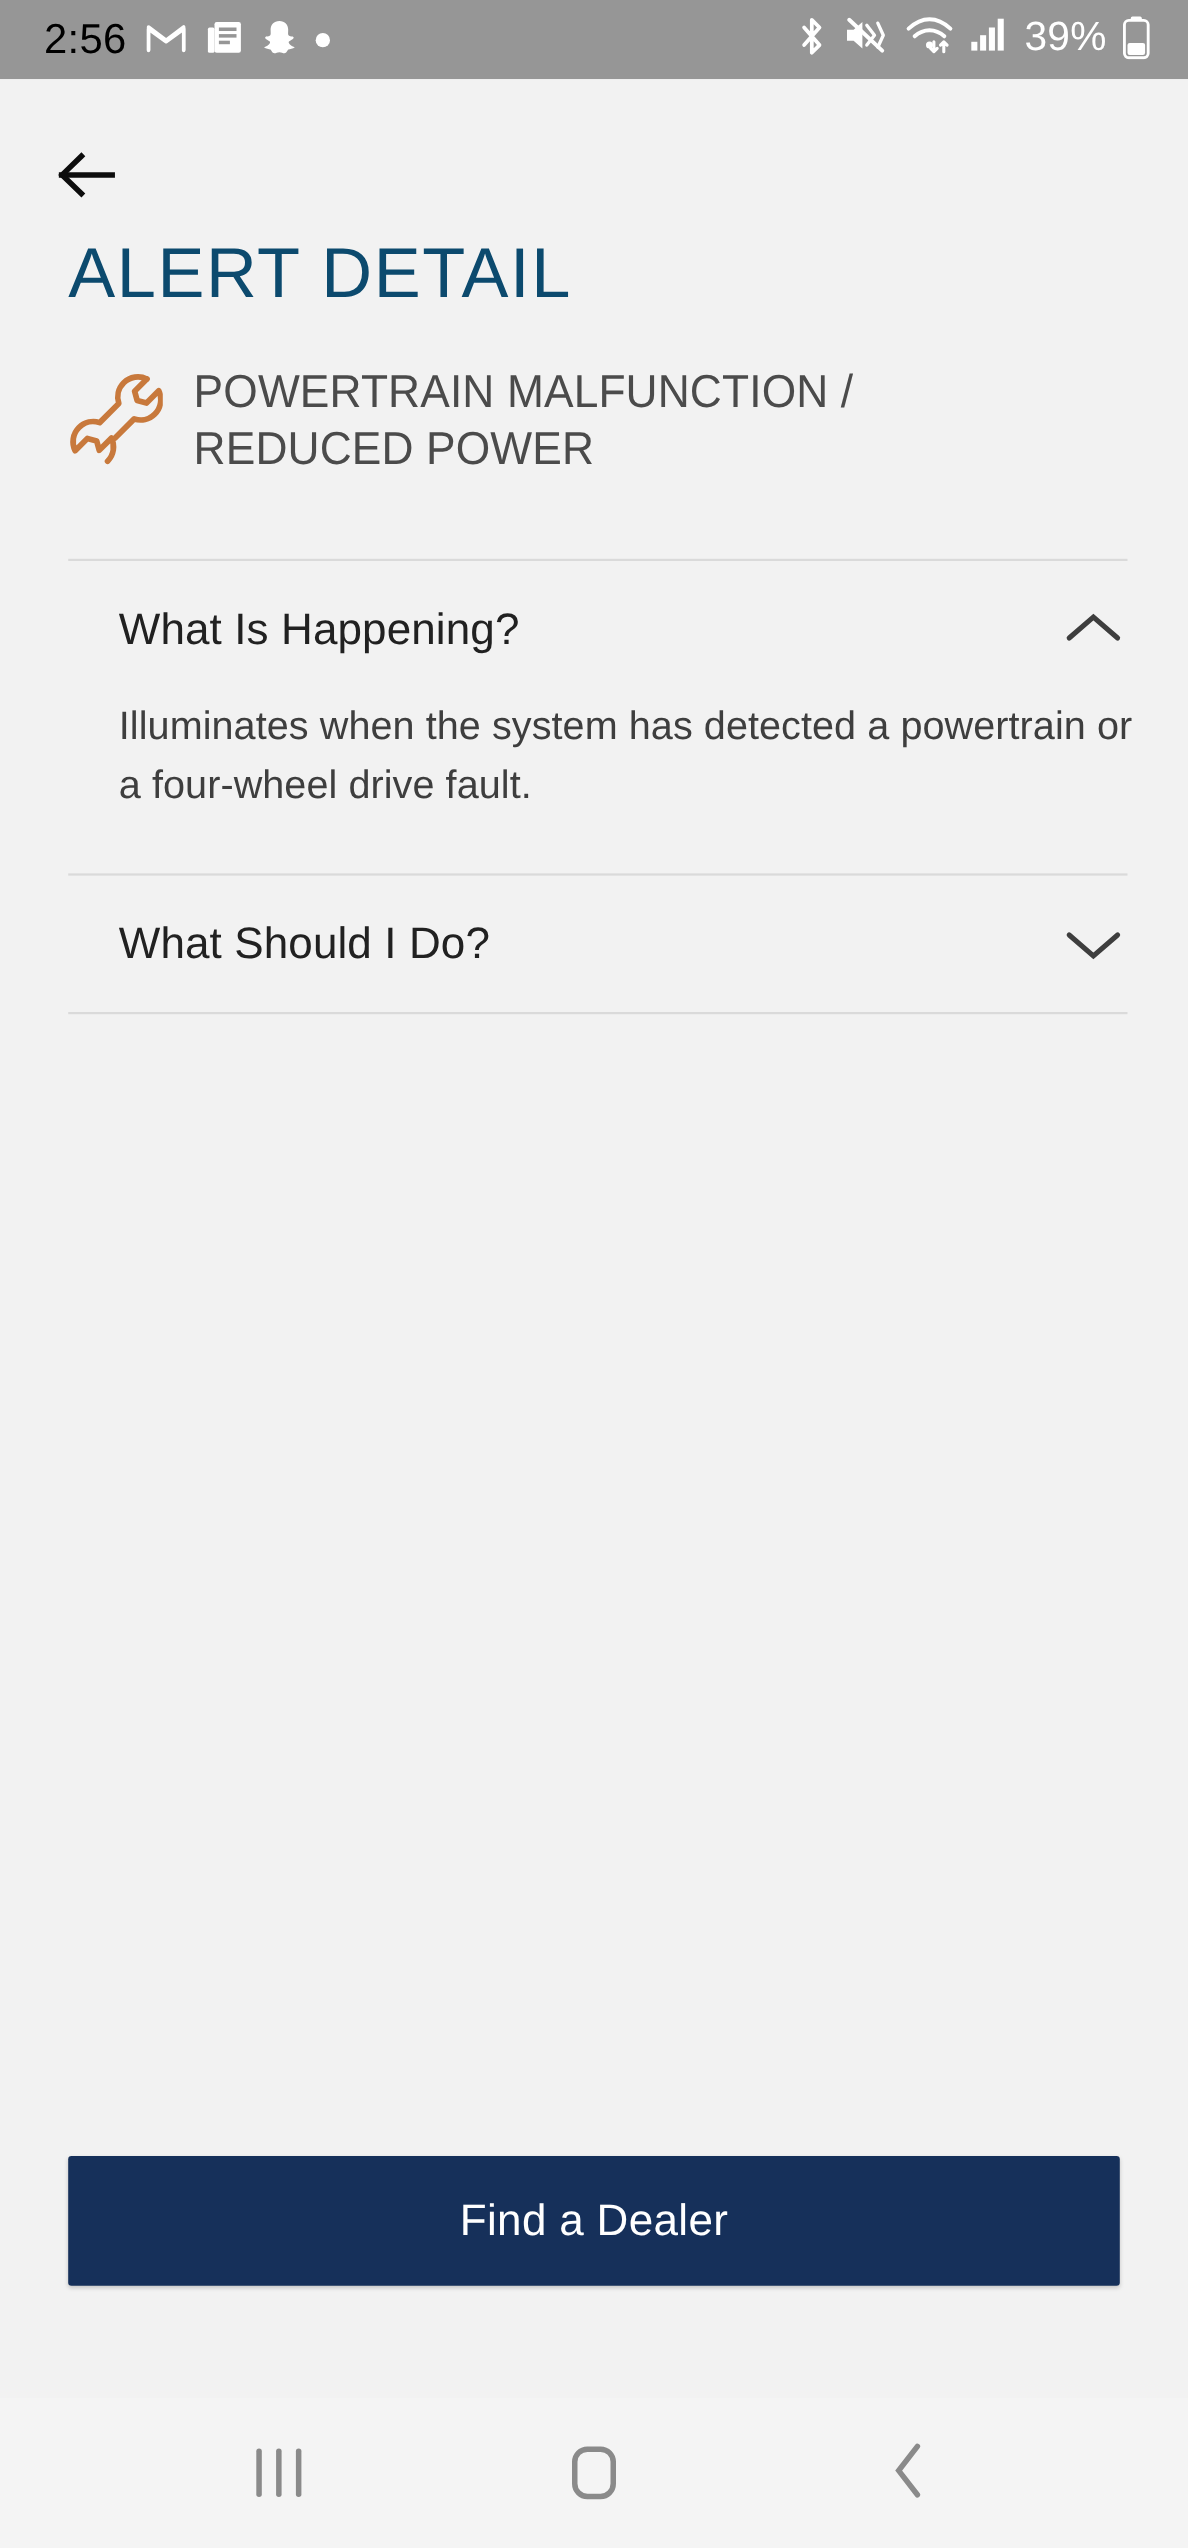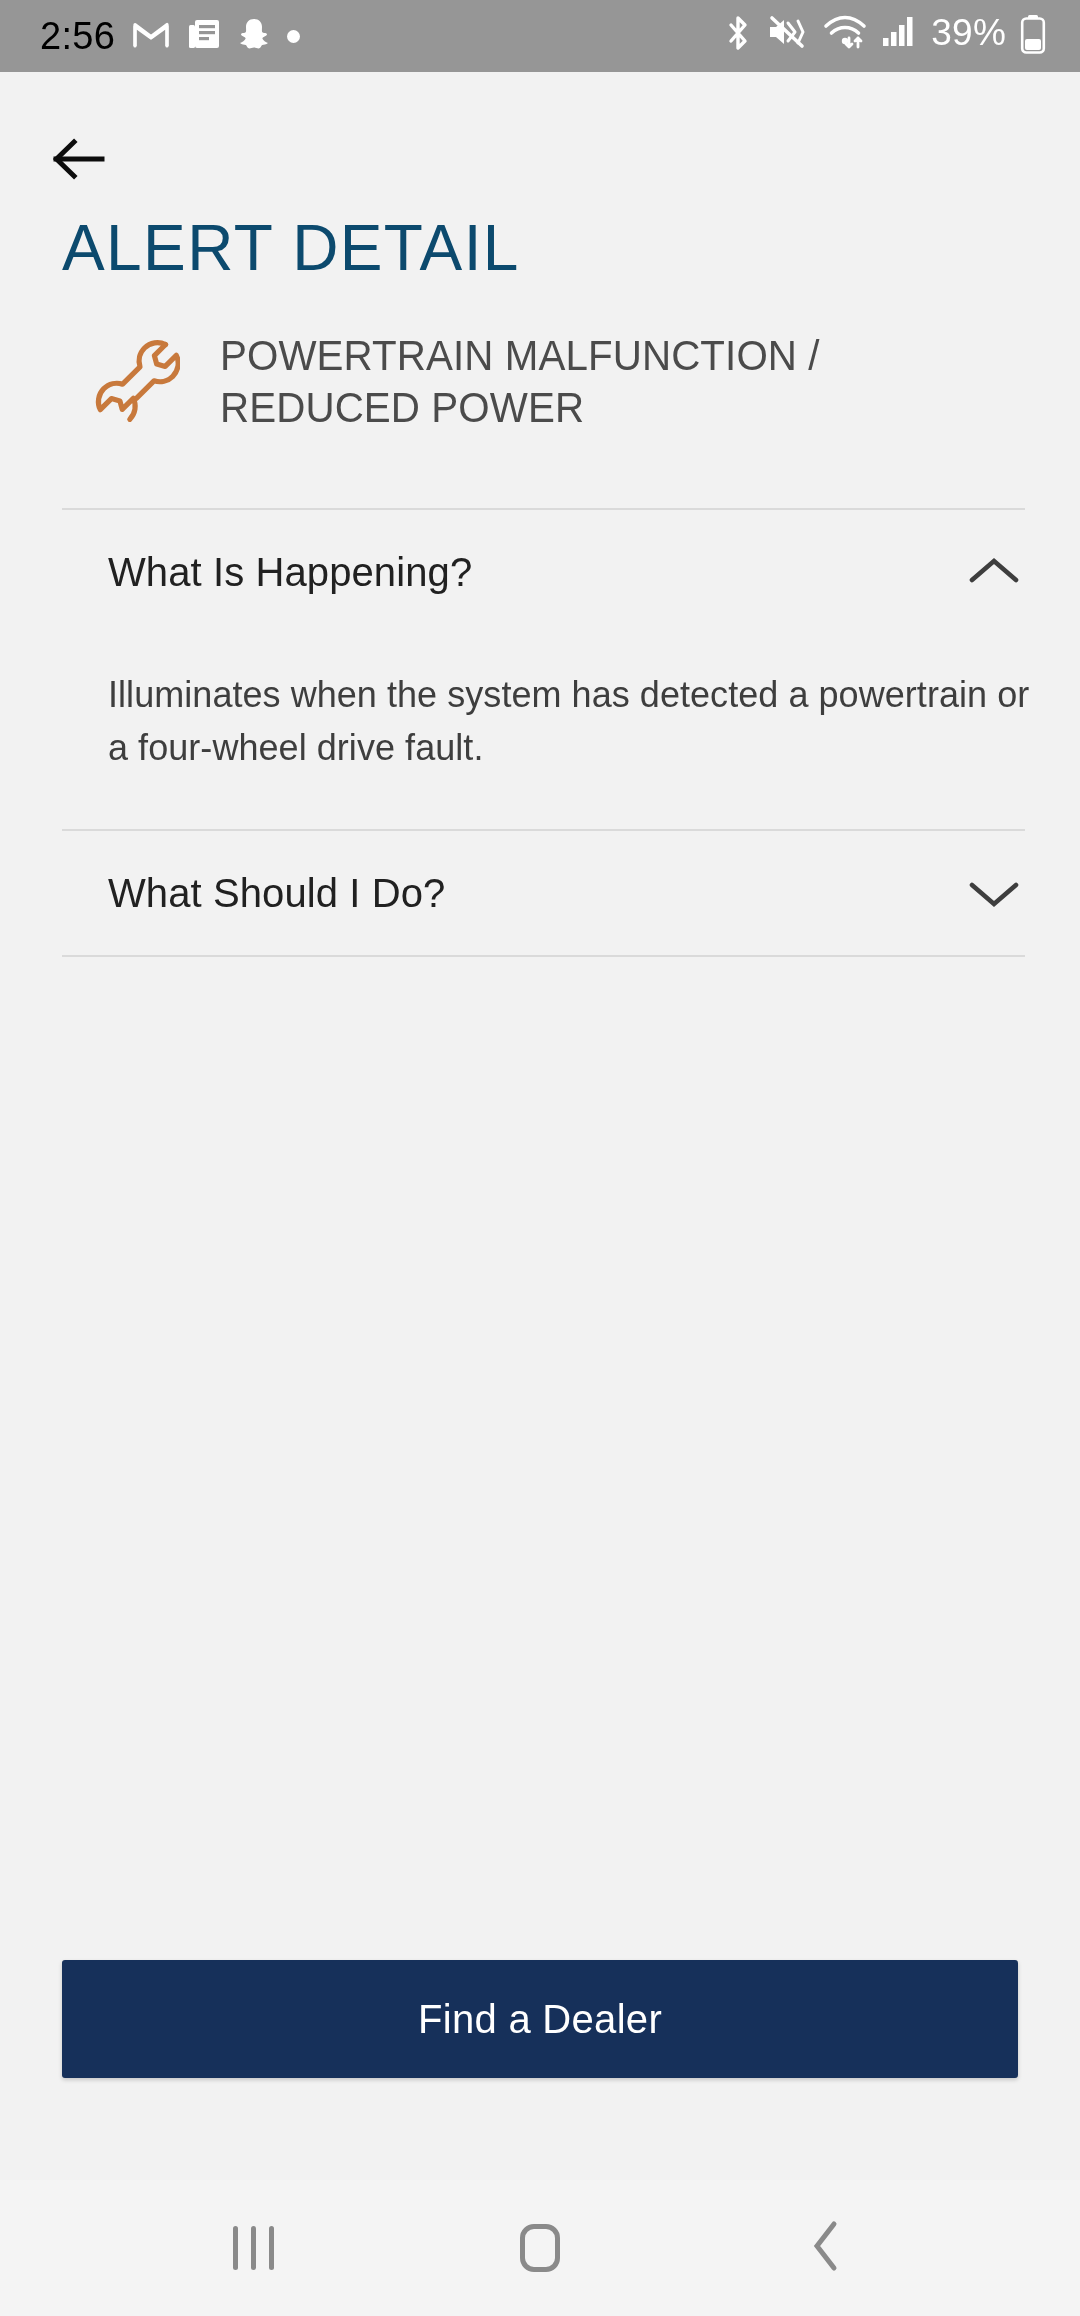--- a/index.html
+++ b/index.html
@@ -105,24 +105,24 @@
     margin: 56px 0 0 64px;
     font-size: 31px;
     color: #6e6e6e;
     font-weight: 400;
     letter-spacing: 0.2px;
     line-height: 1;
   }
 
   .alert-row {
     margin: 50px 0 0 0;
-    padding: 0 62px 0 92px;
+    padding: 0 62px 0 60px;
     display: flex;
     align-items: flex-start;
-    gap: 40px;
+    gap: 28px;
   }
   .alert-icon {
     flex: 0 0 auto;
     width: 88px;
     height: 92px;
     margin-top: 4px;
   }
   .alert-title {
     flex: 1 1 auto;
     font-size: 42px;
@@ -158,21 +158,20 @@
     line-height: 1;
   }
   .chevron {
     width: 56px;
     height: 40px;
     flex: 0 0 auto;
   }
 
   .accordion-body {
     padding: 0 30px 0 108px;
-    margin-top: 35px;
   }
   .accordion-text {
     font-size: 36px;
     line-height: 1.47;
     color: #3e3e3e;
     font-weight: 400;
     letter-spacing: 0.05px;
     margin: 0;
     padding-bottom: 54px;
   }

